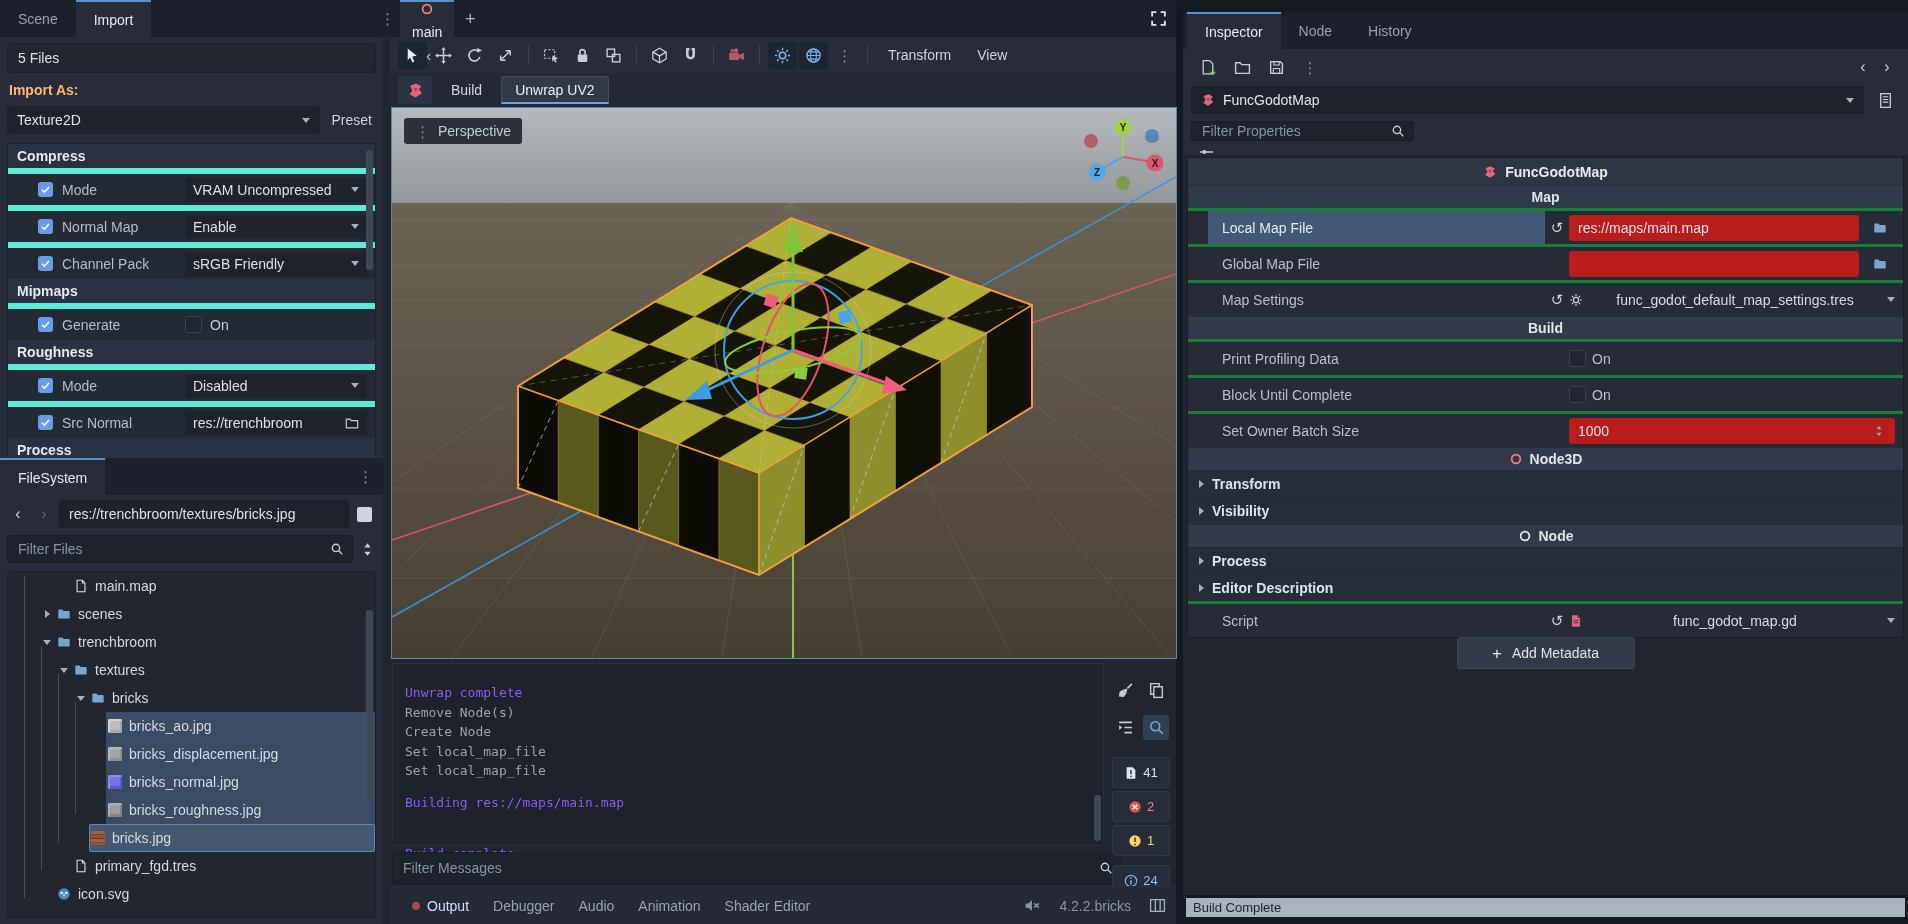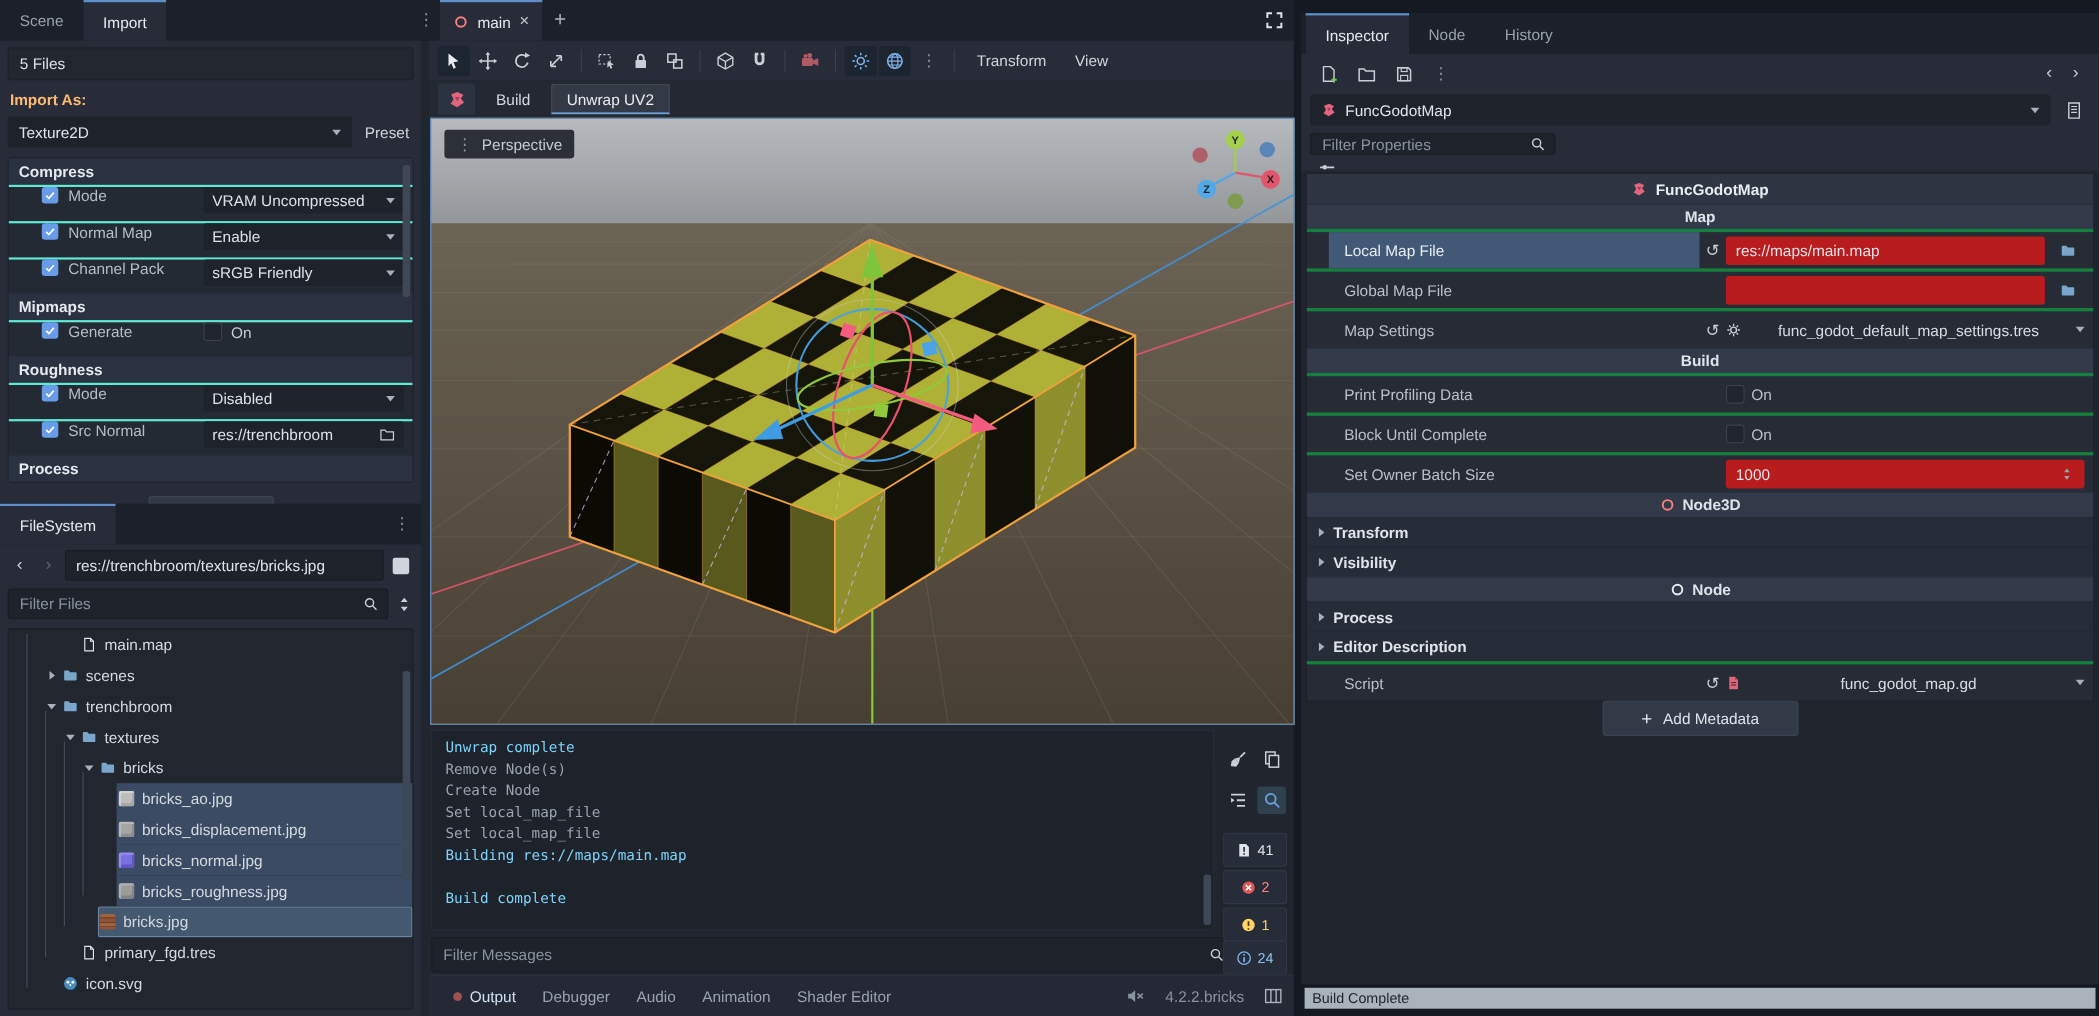--- a/index.html
+++ b/index.html
@@ -25,21 +25,21 @@
   
   #left{position:absolute;left:0;top:0;width:405px;height:924px;background:#20252e;}
   #import-panel{position:absolute;top:37px;left:0;width:383px;height:421px;background:#272c38;padding:6px 7px;box-sizing:border-box;}
   .files-box{height:28px;margin-bottom:9px;padding:0 10px;background:#21262f;border:1px solid #1b2029;border-radius:3px;display:flex;align-items:center;color:#dbe0e6;}
   .importas{font-weight:bold;color:#fdba74;margin:2px 2px 8px;}
   .typerow{display:flex;align-items:center;gap:12px;margin-bottom:9px;}
   .dropdown{flex:1;height:28px;padding:0 10px;background:#1d222b;border-radius:3px;display:flex;align-items:center;justify-content:space-between;color:#e0e4ea;}
   .preset{color:#cfd5dc;padding-right:4px;}
   .props{background:#242a34;border:1px solid #1d222b;border-radius:3px;position:relative;}
   .sect{font-weight:bold;color:#e6eaef;padding:4px 9px;background:#2a3140;}
-  .prow{display:flex;align-items:flex-start;height:31px;padding:0 8px 0 30px;gap:9px;border-top:2px solid #5eead4;}
+  .prow{display:flex;align-items:center;height:31px;padding:0 8px 0 30px;gap:9px;border-top:6px solid #5eead4;}
   .plabel{flex:1;color:#b6bdc7;white-space:nowrap;overflow:hidden;}
   .pval{width:182px;height:24px;background:#1d222b;border-radius:3px;display:flex;align-items:center;gap:6px;padding:0 8px;box-sizing:border-box;color:#dde2e8;}
   .pval .vtext{flex:1;white-space:nowrap;overflow:hidden;text-overflow:ellipsis;}
   .pval-plain{width:182px;display:flex;align-items:center;gap:8px;color:#c6ccd4;}
   .reimport{margin:12px auto 0;width:112px;height:30px;background:#333a47;border:1px solid #3c4452;border-radius:3px;display:flex;align-items:center;justify-content:center;color:#dfe3e9;}
   #fs-tabs{position:absolute;top:458px;left:0;width:383px;}
   #fs-panel{position:absolute;top:495px;left:0;width:383px;height:429px;background:#272c38;padding:5px 7px;box-sizing:border-box;}
   .crumbrow{display:flex;align-items:center;gap:4px;margin-bottom:7px;}
   .navbtn{width:22px;height:24px;display:flex;align-items:center;justify-content:center;color:#c9cfd6;font-size:16px;}
   .navbtn.dis{color:#5d6570;}
@@ -76,21 +76,21 @@
   .tsep{width:1px;height:20px;background:#3a414e;margin:0 6px;}
   .menulbl{padding:0 12px;color:#ced4db;}
   .pluginbar{height:34px;background:#23283_2;background:#232832;display:flex;align-items:center;padding:0 8px;gap:6px;}
   .fgtab{width:34px;height:28px;background:#2c3340;border-radius:3px 3px 0 0;display:flex;align-items:center;justify-content:center;}
   .pbtn{padding:0 13px;height:28px;display:flex;align-items:center;color:#d5dae1;}
   .pbtn.activeuv{background:#333a46;border:1px solid #454d5b;border-bottom:2px solid #6da4dd;border-radius:3px 3px 0 0;box-sizing:border-box;color:#e8ecf1;}
   #viewport{position:absolute;top:107px;left:1px;width:784px;height:550px;border:1px solid #5d87b0;background:#888;}
   .persp{position:absolute;top:10px;left:12px;height:26px;background:rgba(26,30,38,.88);border-radius:3px;display:flex;align-items:center;gap:8px;padding:0 11px;color:#c6ccd4;}
   #console{position:absolute;top:663px;left:2px;width:712px;height:183px;background:#1d222b;border:1px solid #272e3a;border-radius:3px;font-family:"DejaVu Sans Mono",monospace;font-size:13px;line-height:19.5px;padding:7px 0 0 12px;box-sizing:border-box;color:#9aa3ae;}
   .cline{min-height:19.5px;white-space:pre;}
-  .cline.bright{color:#7dd3fc;}
+  .cline.bright{color:#8b5cf6;margin-top:12px;}
   #filtermsg{position:absolute;top:852px;left:2px;width:712px;height:30px;}
   #rightcol{position:absolute;top:663px;left:722px;width:58px;height:224px;}
   .cbtn{width:26px;height:25px;border-radius:3px;display:flex;align-items:center;justify-content:center;}
   .cbtn.on{background:#31404f;}
   .badge{position:absolute;left:0;width:56px;height:29px;background:#262c38;border:1px solid #303846;border-radius:3px;display:flex;align-items:center;justify-content:center;gap:5px;font-size:13px;}
   #bottombar{position:absolute;top:886px;left:0;width:786px;height:38px;background:#242935;border-top:1px solid #2b323e;display:flex;align-items:center;padding:0 10px;box-sizing:border-box;}
   .bbitem{padding:0 12px;color:#9aa3ae;display:flex;align-items:center;gap:7px;}
   .bbitem.active{color:#cfe0f2;}
   .odot{width:8px;height:8px;border-radius:50%;background:#a05252;}
   .version{color:#8b93a0;margin:0 10px;}
@@ -524,21 +524,21 @@
             <span class="tname">icon.svg</span>
           </div>
       </div>
       <div class="scroll" style="right:2px;top:38px;height:190px;"></div>
     </div>
   </div>
 </div>
 
 <div id="center">
   <div class="scenetabs">
-    <div class="stab" style="margin-left:10px;">
+    <div class="stab" style="margin-left:10px;flex-direction:column;">
       <svg class="ic14" style="color:#fc7f7f">
           <use href="#i-ring"></use>
         </svg>
       <span>main</span>
       <span style="color:#c6ccd4;font-size:15px;">×</span>
     </div>
     <div class="plusbtn">+</div>
     <div class="expandbtn">
         <svg class="ic">
           <use href="#i-expand"></use>
@@ -823,21 +823,21 @@
           <use href="#i-err"></use>
         </svg>
         <span style="color:#ff8080">2</span>
     </div>
     <div class="badge" style="top:162px;">
       <svg class="ic14">
           <use href="#i-warn"></use>
         </svg>
         <span style="color:#ffd166">1</span>
     </div>
-    <div class="badge" style="top:192px;text-align:center;">
+    <div class="badge" style="top:202px;text-align:center;">
       <svg class="ic14">
           <use href="#i-info"></use>
         </svg>
         <span style="color:#8fc0ee">24</span>
     </div>
   </div>
 
   <div id="bottombar">
     <div class="bbitem active">
         <span class="odot"></span>

